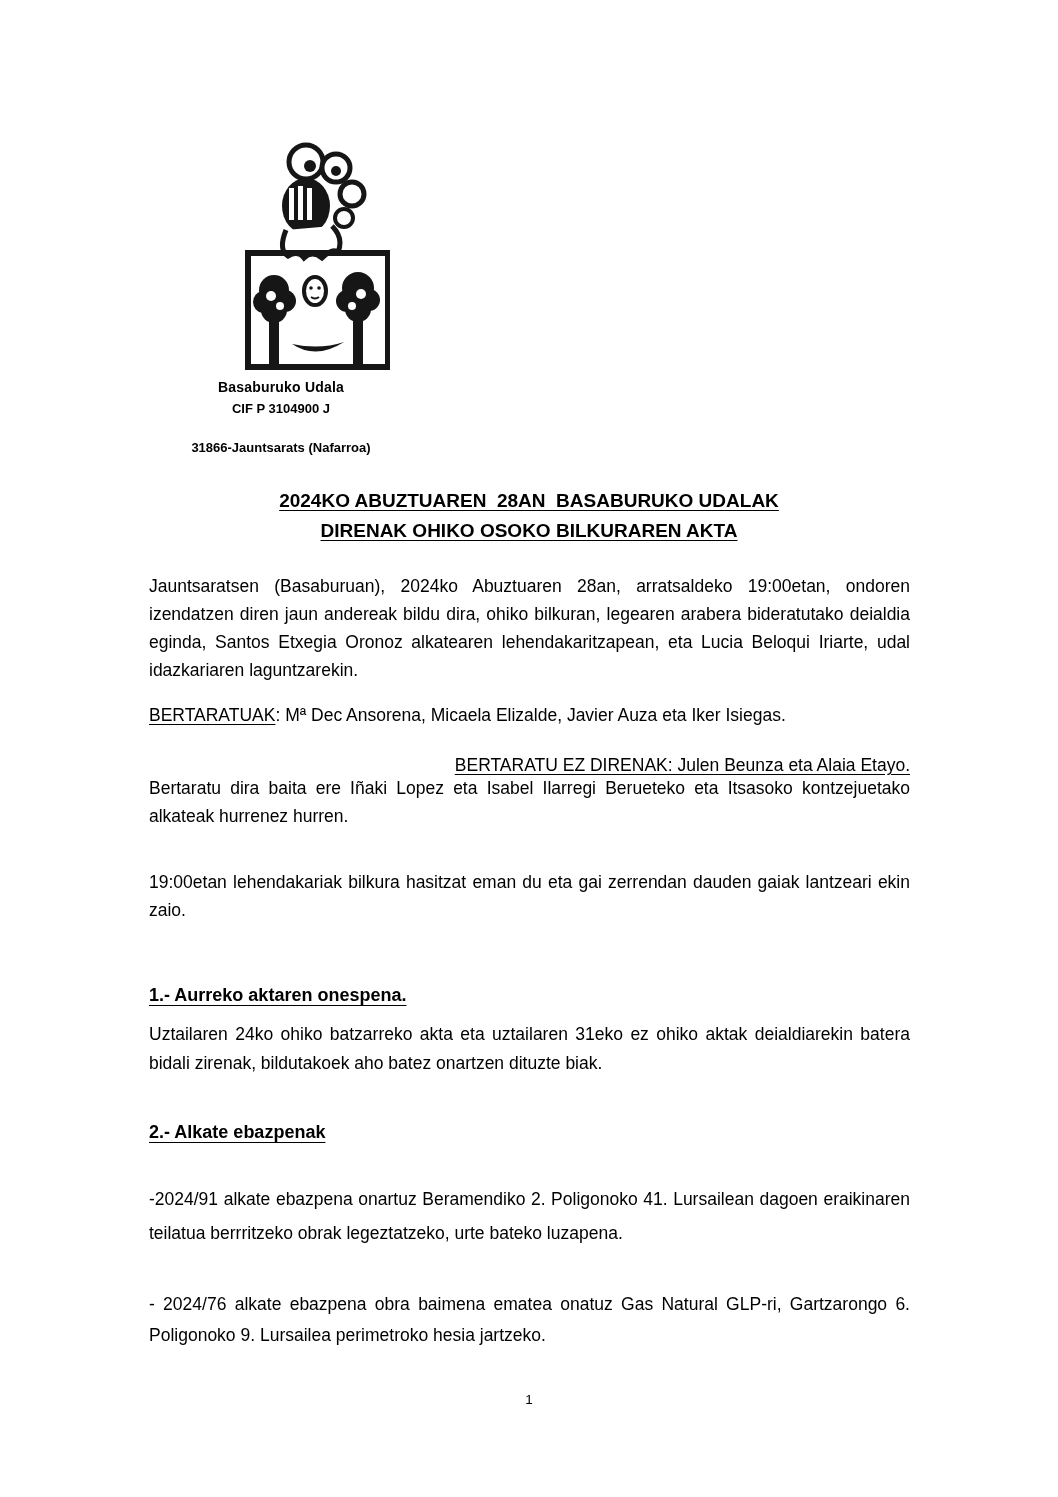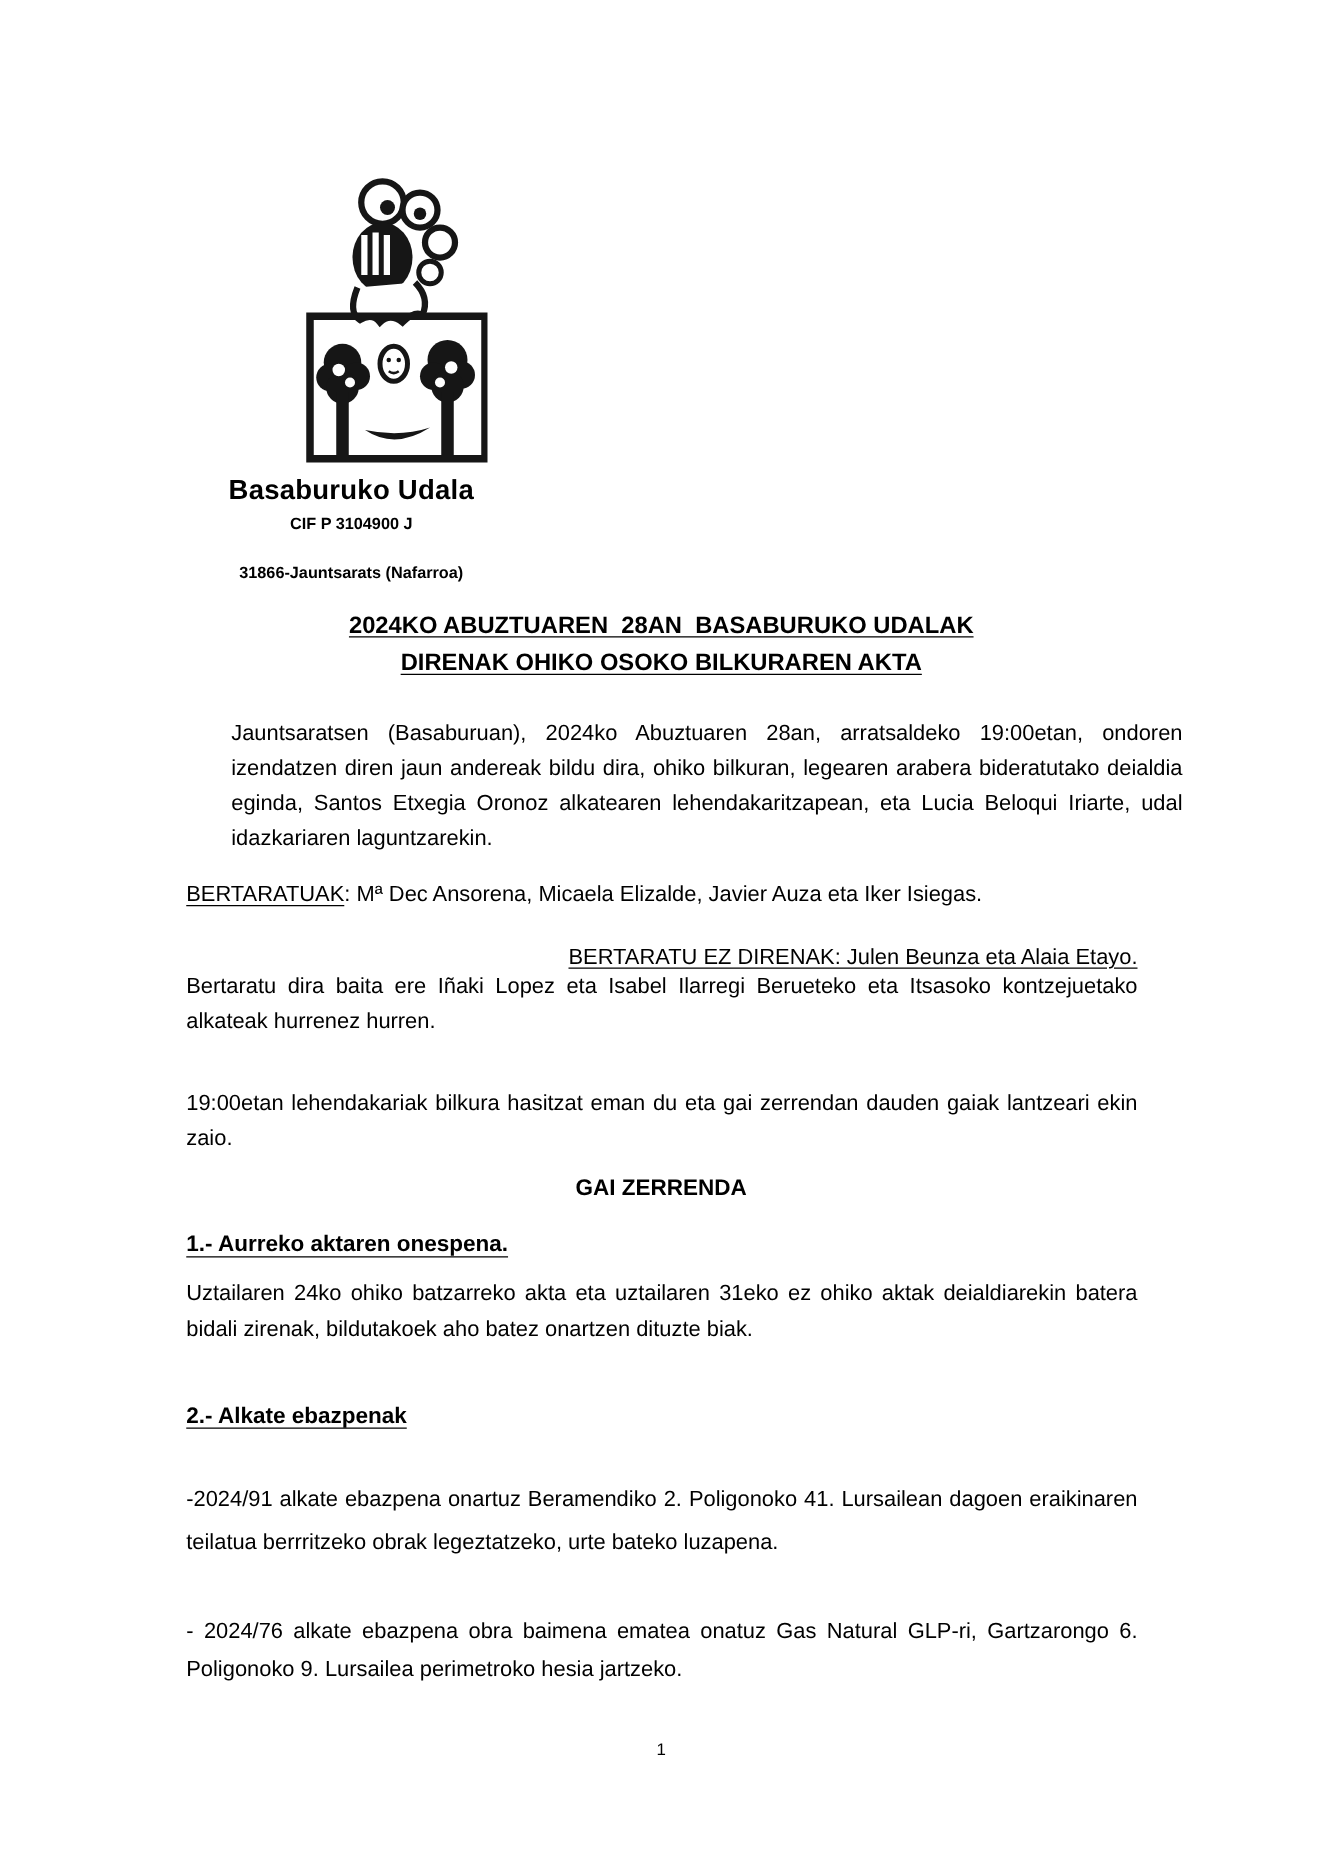--- a/index.html
+++ b/index.html
@@ -12,21 +12,21 @@
     background: #ffffff;
     color: #000000;
     font-family: "Liberation Sans", "DejaVu Sans", sans-serif;
     overflow: hidden;
   }
   .abs { position: absolute; }
 
   
   .logo-wrap { left: 240px; top: 138px; width: 150px; height: 237px; }
   .org-block { left: 150px; top: 379px; width: 262px; text-align: center; }
-  .org-name { font-size: 22px; font-weight: bold; letter-spacing: 0.2px; }
+  .org-name { font-size: 14px; font-weight: bold; letter-spacing: 0.2px; }
   .org-cif { font-size: 13px; font-weight: bold; margin-top: 6px; }
   .org-addr { font-size: 13px; font-weight: bold; margin-top: 24px; }
 
   
   .doc-title {
     left: 149px; top: 486px; width: 760px;
     text-align: center;
     font-size: 19px; font-weight: bold;
     line-height: 30px;
   }
@@ -36,21 +36,21 @@
     white-space: pre-wrap;
   }
 
   
   .body-par {
     left: 149px; width: 761px;
     font-size: 17.5px;
     line-height: 28px;
     text-align: justify;
   }
-  .p-intro    { top: 572px; margin-left: 36px; }
+  .p-intro    { top: 572px; }
   .p-attendees{ top: 701px; text-align: left; }
   .p-absent   { top: 751px; text-align: right; text-decoration: underline; text-underline-offset: 3px; }
   .p-also     { top: 774px; }
   .p-opening  { top: 868px; }
   .u-label { text-decoration: underline; text-underline-offset: 3px; }
 
   .h-agenda {
     left: 149px; top: 940px; width: 760px;
     text-align: center; font-size: 18px; font-weight: bold;
   }
@@ -135,21 +135,20 @@
   <p class="abs body-par p-intro">Jauntsaratsen (Basaburuan), 2024ko Abuztuaren 28an, arratsaldeko 19:00etan, ondoren izendatzen diren jaun andereak bildu dira, ohiko bilkuran, legearen arabera bideratutako deialdia eginda, Santos Etxegia Oronoz alkatearen lehendakaritzapean, eta Lucia Beloqui Iriarte, udal idazkariaren laguntzarekin.</p>
 
   <p class="abs body-par p-attendees"><span class="u-label">BERTARATUAK</span><span>: Mª Dec Ansorena, Micaela Elizalde, Javier Auza eta Iker Isiegas.</span></p>
 
   <p class="abs body-par p-absent">BERTARATU EZ DIRENAK: Julen Beunza eta Alaia Etayo.</p>
 
   <p class="abs body-par p-also">Bertaratu dira baita ere Iñaki Lopez eta Isabel Ilarregi Berueteko eta Itsasoko kontzejuetako alkateak hurrenez hurren.</p>
 
   <p class="abs body-par p-opening">19:00etan lehendakariak bilkura hasitzat eman du eta gai zerrendan dauden gaiak lantzeari ekin zaio.</p>
 
-  <div class="abs h-agenda">GAI ZERRENDA</div>
 
   <div class="abs h-item h-item1">1.- Aurreko aktaren onespena.</div>
   <p class="abs body-par p-item1">Uztailaren 24ko ohiko batzarreko akta eta uztailaren 31eko ez ohiko aktak deialdiarekin batera bidali zirenak, bildutakoek aho batez onartzen dituzte biak.</p>
 
   <div class="abs h-item h-item2">2.- Alkate ebazpenak</div>
   <p class="abs body-par p-item2a">-2024/91 alkate ebazpena onartuz Beramendiko 2. Poligonoko 41. Lursailean dagoen eraikinaren teilatua berrritzeko obrak legeztatzeko, urte bateko luzapena.</p>
   <p class="abs body-par p-item2b">- 2024/76 alkate ebazpena obra baimena ematea onatuz Gas Natural GLP-ri, Gartzarongo 6. Poligonoko 9. Lursailea perimetroko hesia jartzeko.</p>
 
   <div class="abs footer-pagenum">1</div>
 

